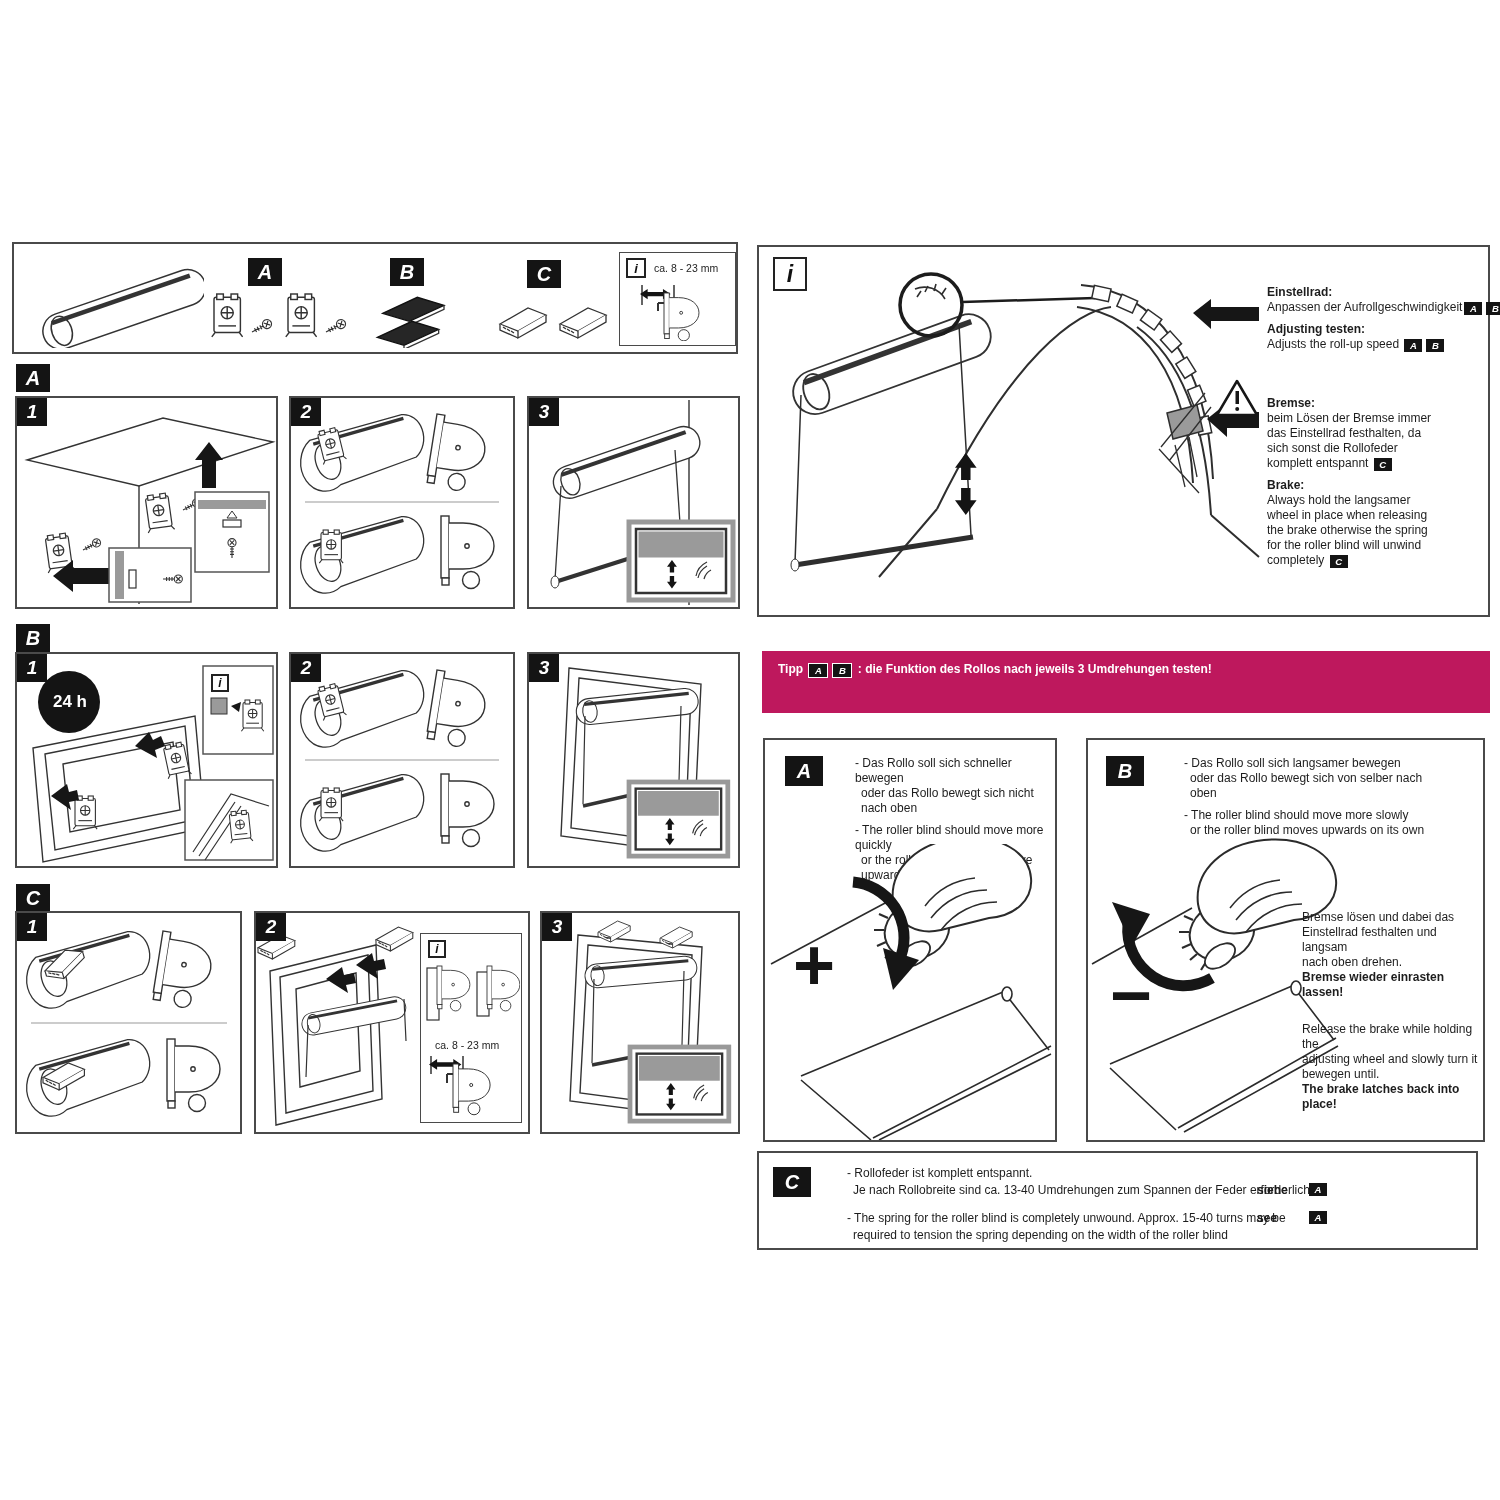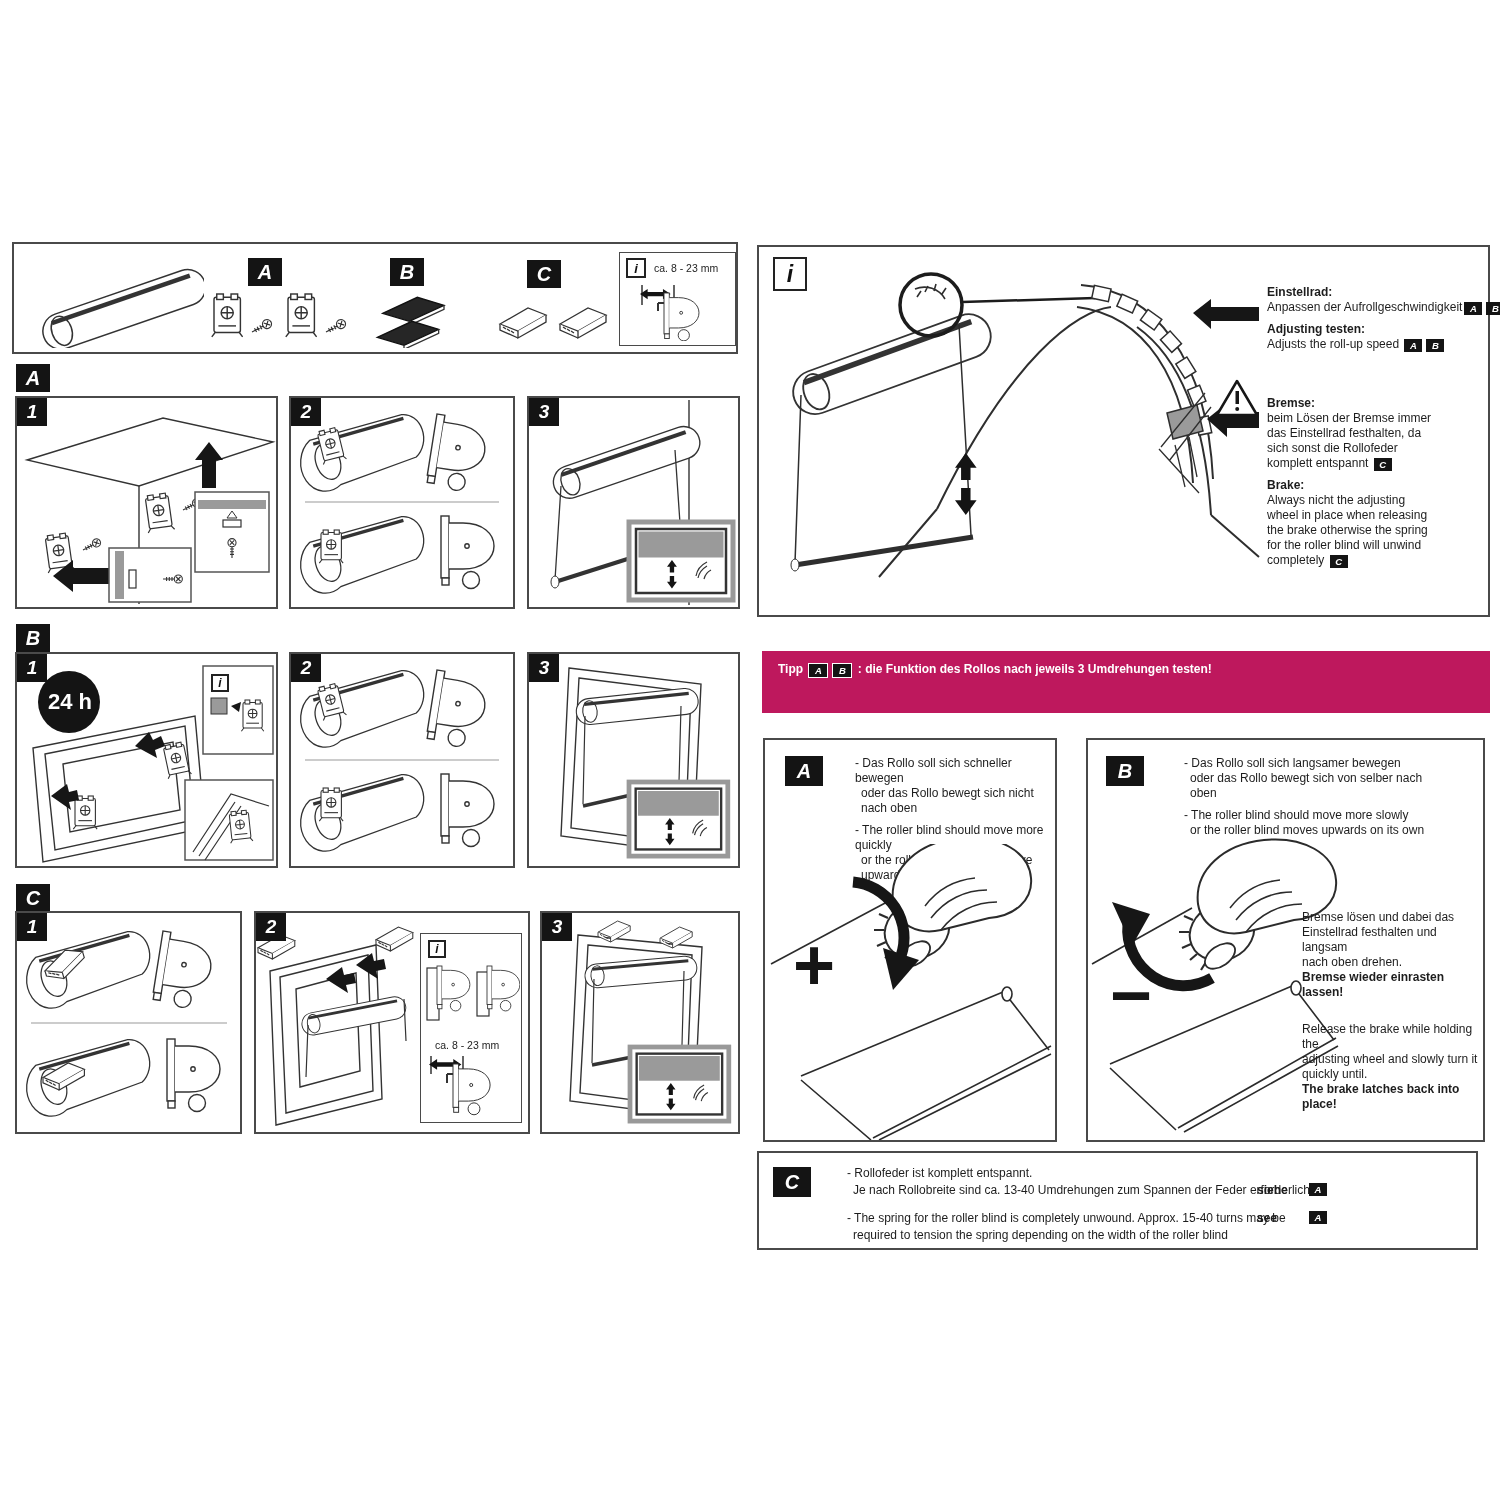--- a/index.html
+++ b/index.html
@@ -201,21 +201,21 @@
         <rect x="194" y="44" width="16" height="16" fill="#9a9a9a" stroke="#333"></rect>
         <polygon points="214,52 224,48 222,58" fill="#161616"></polygon>
         <use href="#g-bracket" transform="translate(226,46) scale(0.8)"></use>
       </g>
       <g>
         <rect x="168" y="126" width="88" height="80" fill="#fff" stroke="#555" stroke-width="1.5"></rect>
         <path d="M176,198 L214,140 L252,152 M182,202 L218,148 M188,206 L224,152" stroke="#333" fill="none" stroke-width="1.2"></path>
         <use href="#g-bracket" transform="translate(212,158) rotate(-6) scale(0.8)"></use>
       </g>
     </svg>
-    <div class="txt b" style="left:26px;top:40px;width:54px;text-align:center;color:#fff;font-size:22px;">24 h</div>
+    <div class="txt b" style="left:26px;top:40px;width:54px;text-align:center;color:#fff;font-size:17px;">24 h</div>
     <div class="ibadge" style="left:194px;top:20px;width:18px;height:18px;font-size:12px;">i</div>
   </div>
 
   <div class="panel" style="left:289px;top:652px;width:226px;height:216px;">
     <div class="stepnum">2</div>
     <svg class="ill" style="left:0;top:0" width="222" height="212" viewBox="0 0 222 212">
       <use href="#g-rollerend" transform="translate(2,2) scale(0.92)"></use>
       <use href="#g-bracket" transform="translate(26,34) rotate(-14) scale(0.85)"></use>
       <use href="#g-dprofile" transform="translate(146,16) rotate(9)"></use>
       <path d="M14,106 H208" stroke="#999" stroke-width="1"></path>
@@ -353,21 +353,21 @@
       <div class="b">Adjusting testen:</div>
       <div><span>Adjusts the roll-up speed</span> <span class="mb">A</span><span class="mb">B</span></div>
       <div class="gap44"></div>
       <div class="b">Bremse:</div>
       <div>beim Lösen der Bremse immer</div>
       <div>das Einstellrad festhalten, da</div>
       <div>sich sonst die Rollofeder</div>
       <div><span>komplett entspannt</span> <span class="mb">C</span></div>
       <div class="gap7"></div>
       <div class="b">Brake:</div>
-      <div>Always nicht the adjusting</div>
+      <div>Always hold the langsamer</div>
       <div>wheel in place when releasing</div>
       <div>the brake otherwise the spring</div>
       <div>for the roller blind will unwind</div>
       <div><span>completely</span> <span class="mb">C</span></div>
     </div>
   </div>
 
   <div class="banner" style="left:762px;top:651px;width:728px;height:62px;">
     <div class="bl" style="top:11px;">
       <span class="b">Tipp</span>
@@ -448,21 +448,21 @@
     </svg>
     <div class="txt b" style="left:22px;top:248px;font-size:72px;color:#161616;">−</div>
     <div class="txt" style="left:214px;top:170px;white-space:normal;width:178px;">
       <div>Bremse lösen und dabei das</div>
       <div>Einstellrad festhalten und langsam</div>
       <div>nach oben drehen.</div>
       <div class="b">Bremse wieder einrasten lassen!</div>
       <div class="gap22"></div>
       <div>Release the brake while holding the</div>
       <div>adjusting wheel and slowly turn it</div>
-      <div>quickly until.</div>
+      <div>bewegen until.</div>
       <div class="b">The brake latches back into place!</div>
     </div>
   </div>
 
   <div class="box" style="left:757px;top:1151px;width:721px;height:99px;">
     <div class="sbadge" style="left:14px;top:14px;width:38px;height:30px;position:absolute;">C</div>
     <div class="txt" style="left:88px;top:13px;">- Rollofeder ist komplett entspannt.</div>
     <div class="txt" style="left:94px;top:30px;">Je nach Rollobreite sind ca. 13-40 Umdrehungen zum Spannen der Feder erforderlich</div>
     <div class="txt b" style="left:498px;top:30px;">siehe</div>
     <span class="mb" style="position:absolute;left:548px;top:30px;">A</span>

